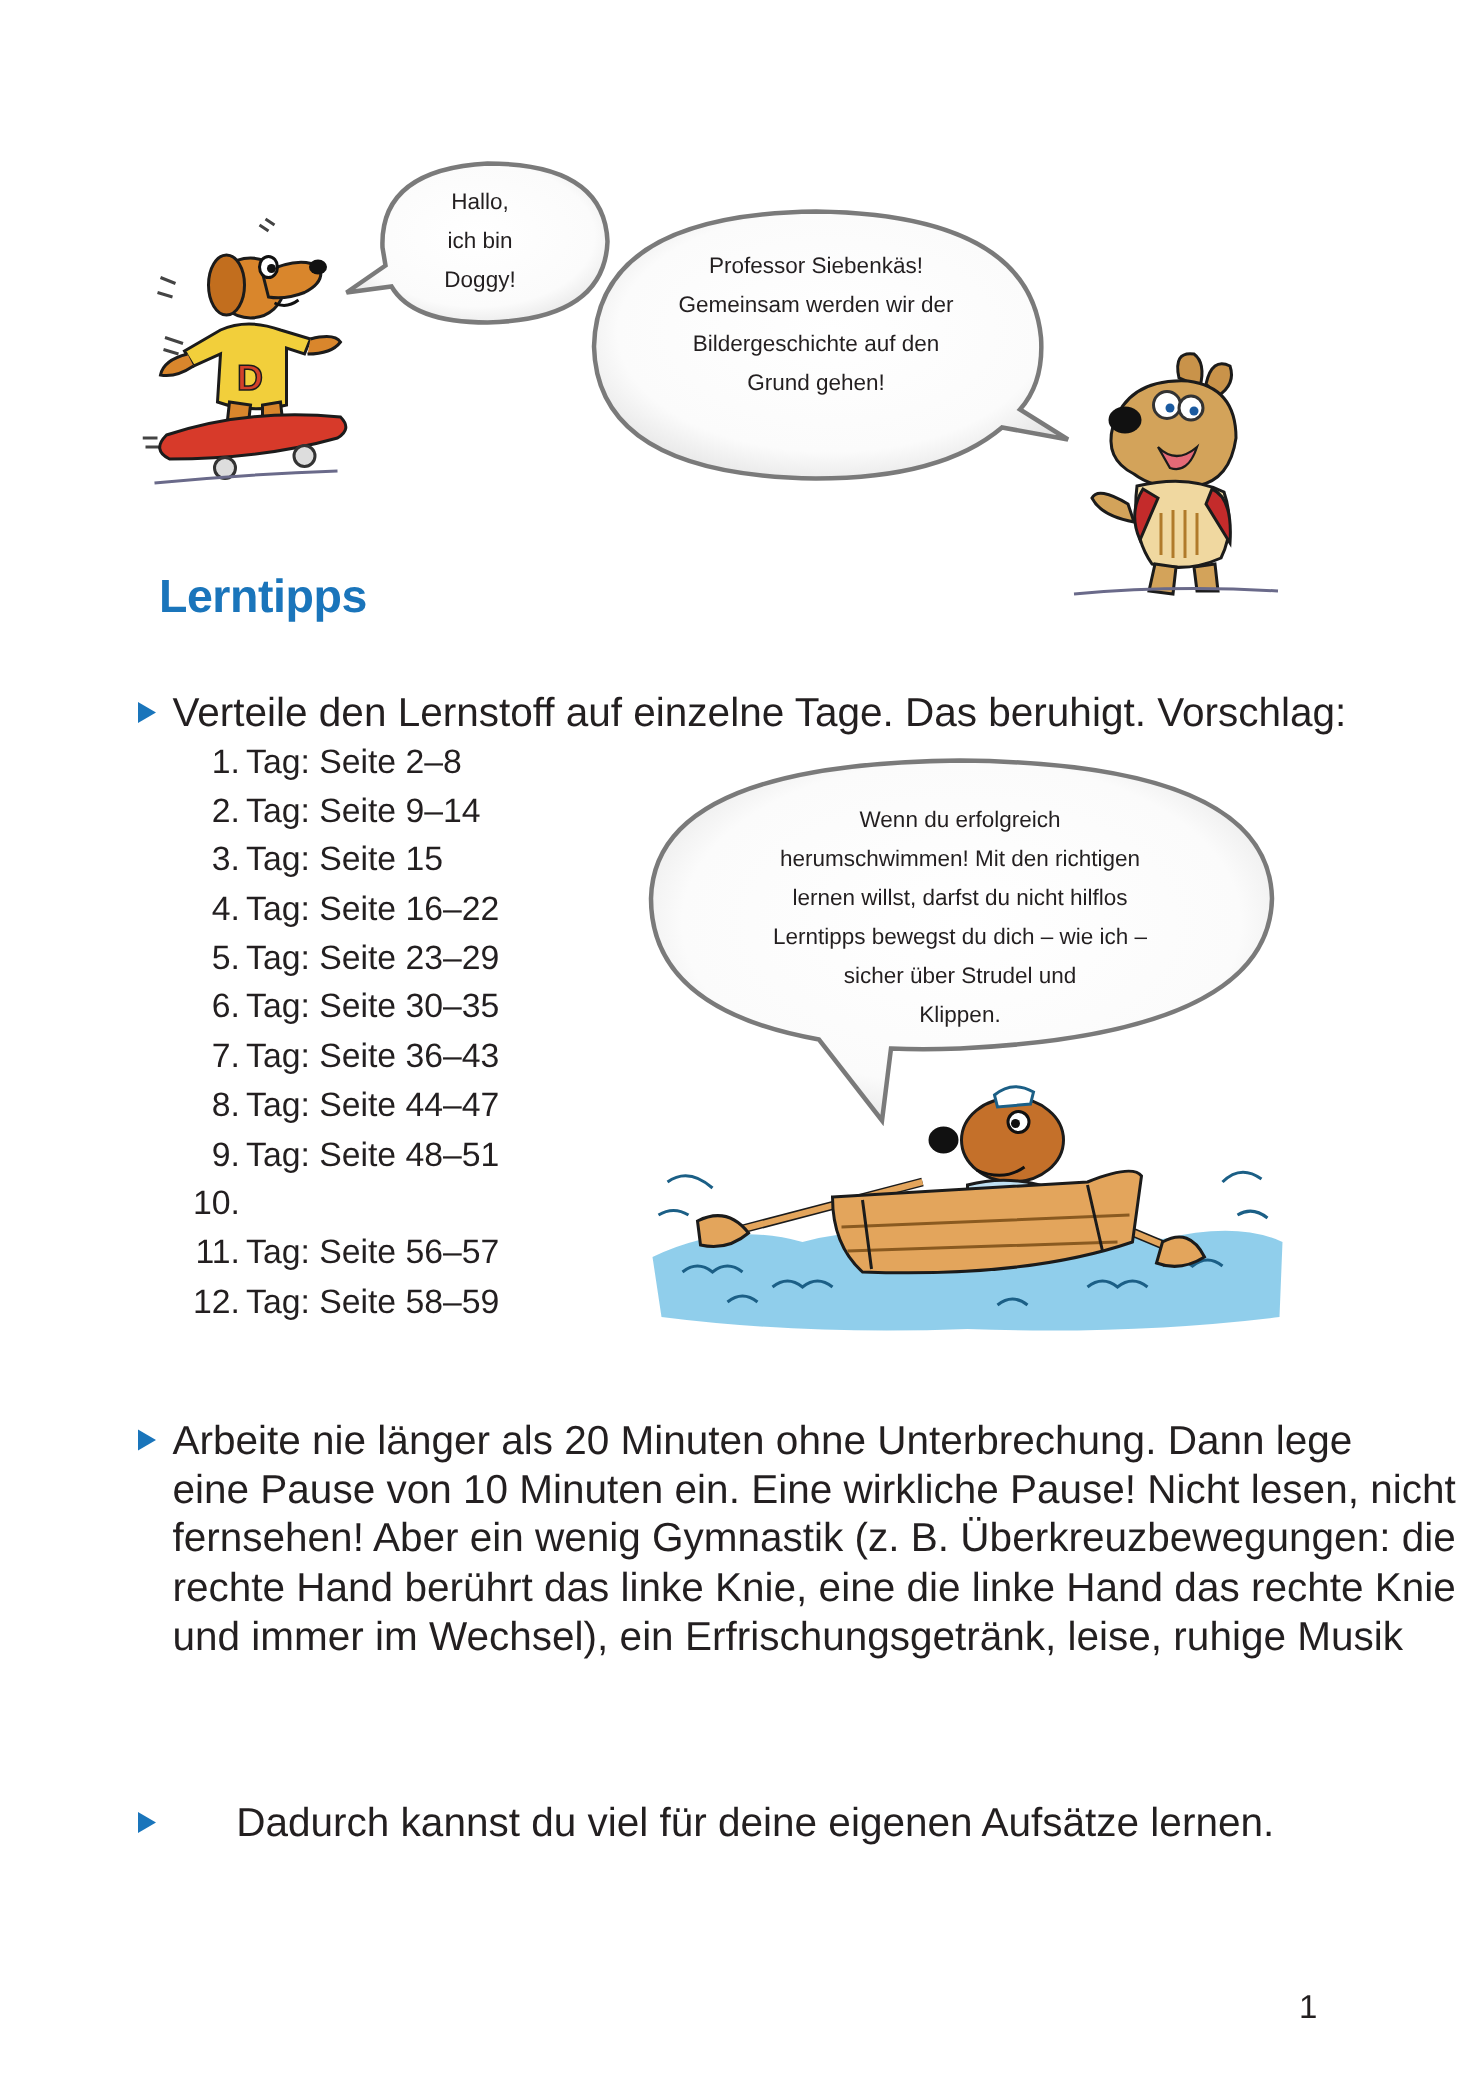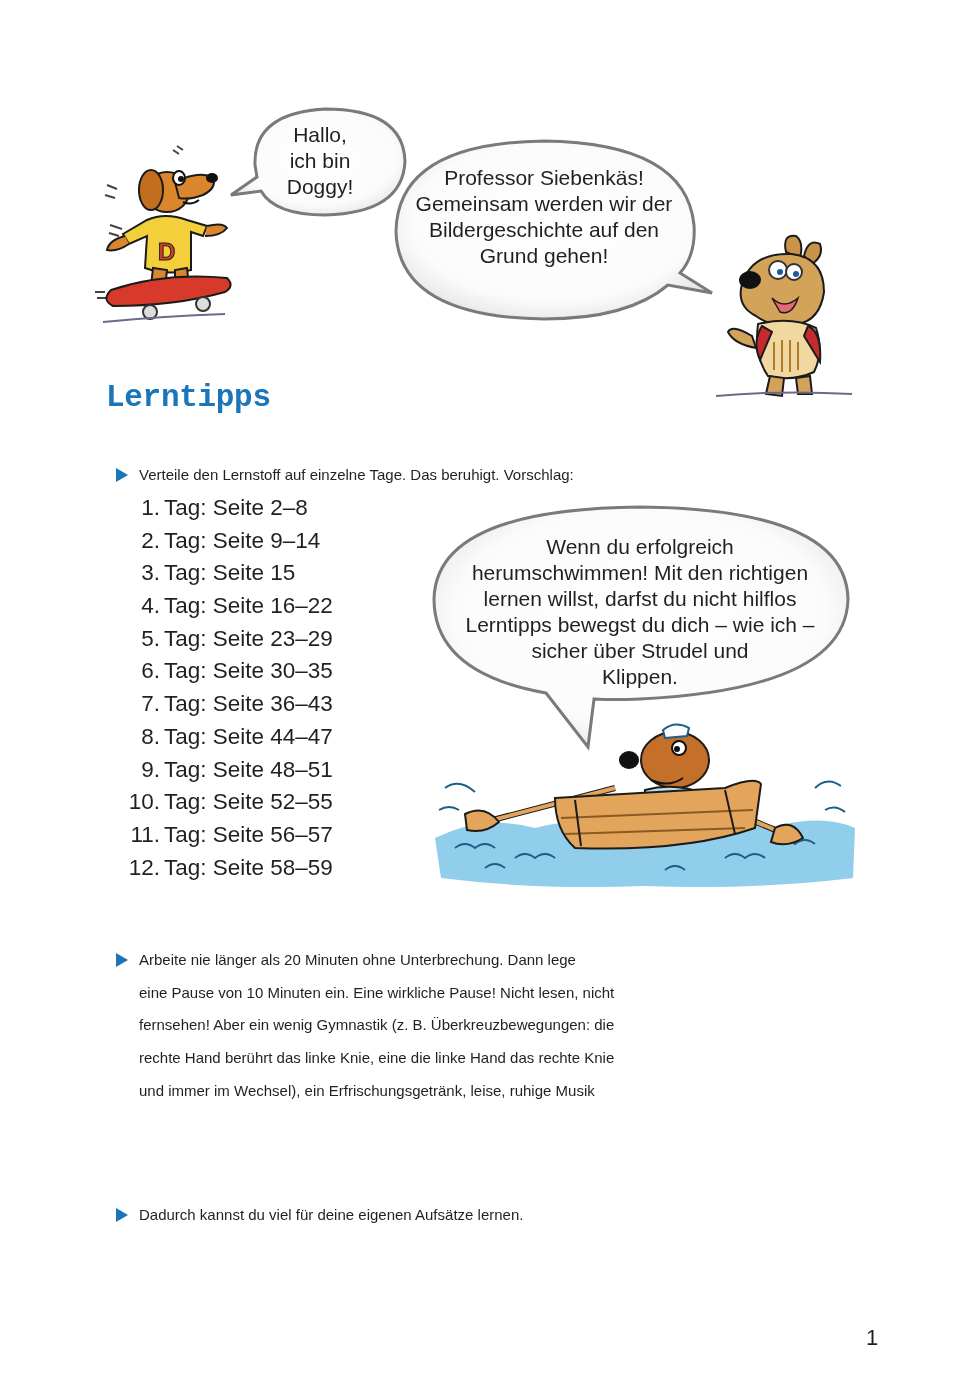--- a/index.html
+++ b/index.html
@@ -5,33 +5,33 @@
   * { box-sizing: border-box; margin: 0; padding: 0; }
   html, body { width: 980px; height: 1390px; background: #ffffff; }
   body { position: relative; overflow: hidden; font-family: "Liberation Sans", "DejaVu Sans", sans-serif; color: #231f20; }
 
   .abs { position: absolute; }
 
   
   .bubble-svg { position: absolute; overflow: visible; }
   .bubble-text {
     position: absolute; text-align: center; color: #231f20;
-    font-size: 21px; line-height: 26px; white-space: nowrap;
+    font-size: 15px; line-height: 26px; white-space: nowrap;
   }
 
   
   .section-title {
     position: absolute; left: 106px; top: 380px;
-    font-size: 31px; font-weight: bold; color: #1a75bb; letter-spacing: -0.3px; font-family: Liberation Mono, monospace;
+    font-size: 31px; font-weight: bold; color: #1a75bb; letter-spacing: -0.3px;
   }
 
   
   .bullet {
-    position: absolute; left: 116px; width: 800px;
-    font-size: 15px; line-height: 32.7px; color: #231f20;
+    position: absolute; left: 92px; width: 800px;
+    font-size: 27px; line-height: 32.7px; color: #231f20; text-align: center;
   }
   .bullet .tri {
     position: absolute; left: 0; top: 9px; width: 0; height: 0;
     border-top: 7px solid transparent; border-bottom: 7px solid transparent;
     border-left: 12px solid #1a75bb;
   }
   .bullet .txt { padding-left: 23px; display: block; }
   .bullet .line { display: block; white-space: nowrap; }
 
   
@@ -174,21 +174,20 @@
   <div class="sched-row">
       <span class="sched-num">8.</span>
       <span class="sched-txt">Tag: Seite 44–47</span>
     </div>
   <div class="sched-row">
       <span class="sched-num">9.</span>
       <span class="sched-txt">Tag: Seite 48–51</span>
     </div>
   <div class="sched-row">
       <span class="sched-num">10.</span>
-      <span class="sched-txt">Tag: Seite 52–55</span>
     </div>
   <div class="sched-row">
       <span class="sched-num">11.</span>
       <span class="sched-txt">Tag: Seite 56–57</span>
     </div>
   <div class="sched-row">
       <span class="sched-num">12.</span>
       <span class="sched-txt">Tag: Seite 58–59</span>
     </div>
 </div>

